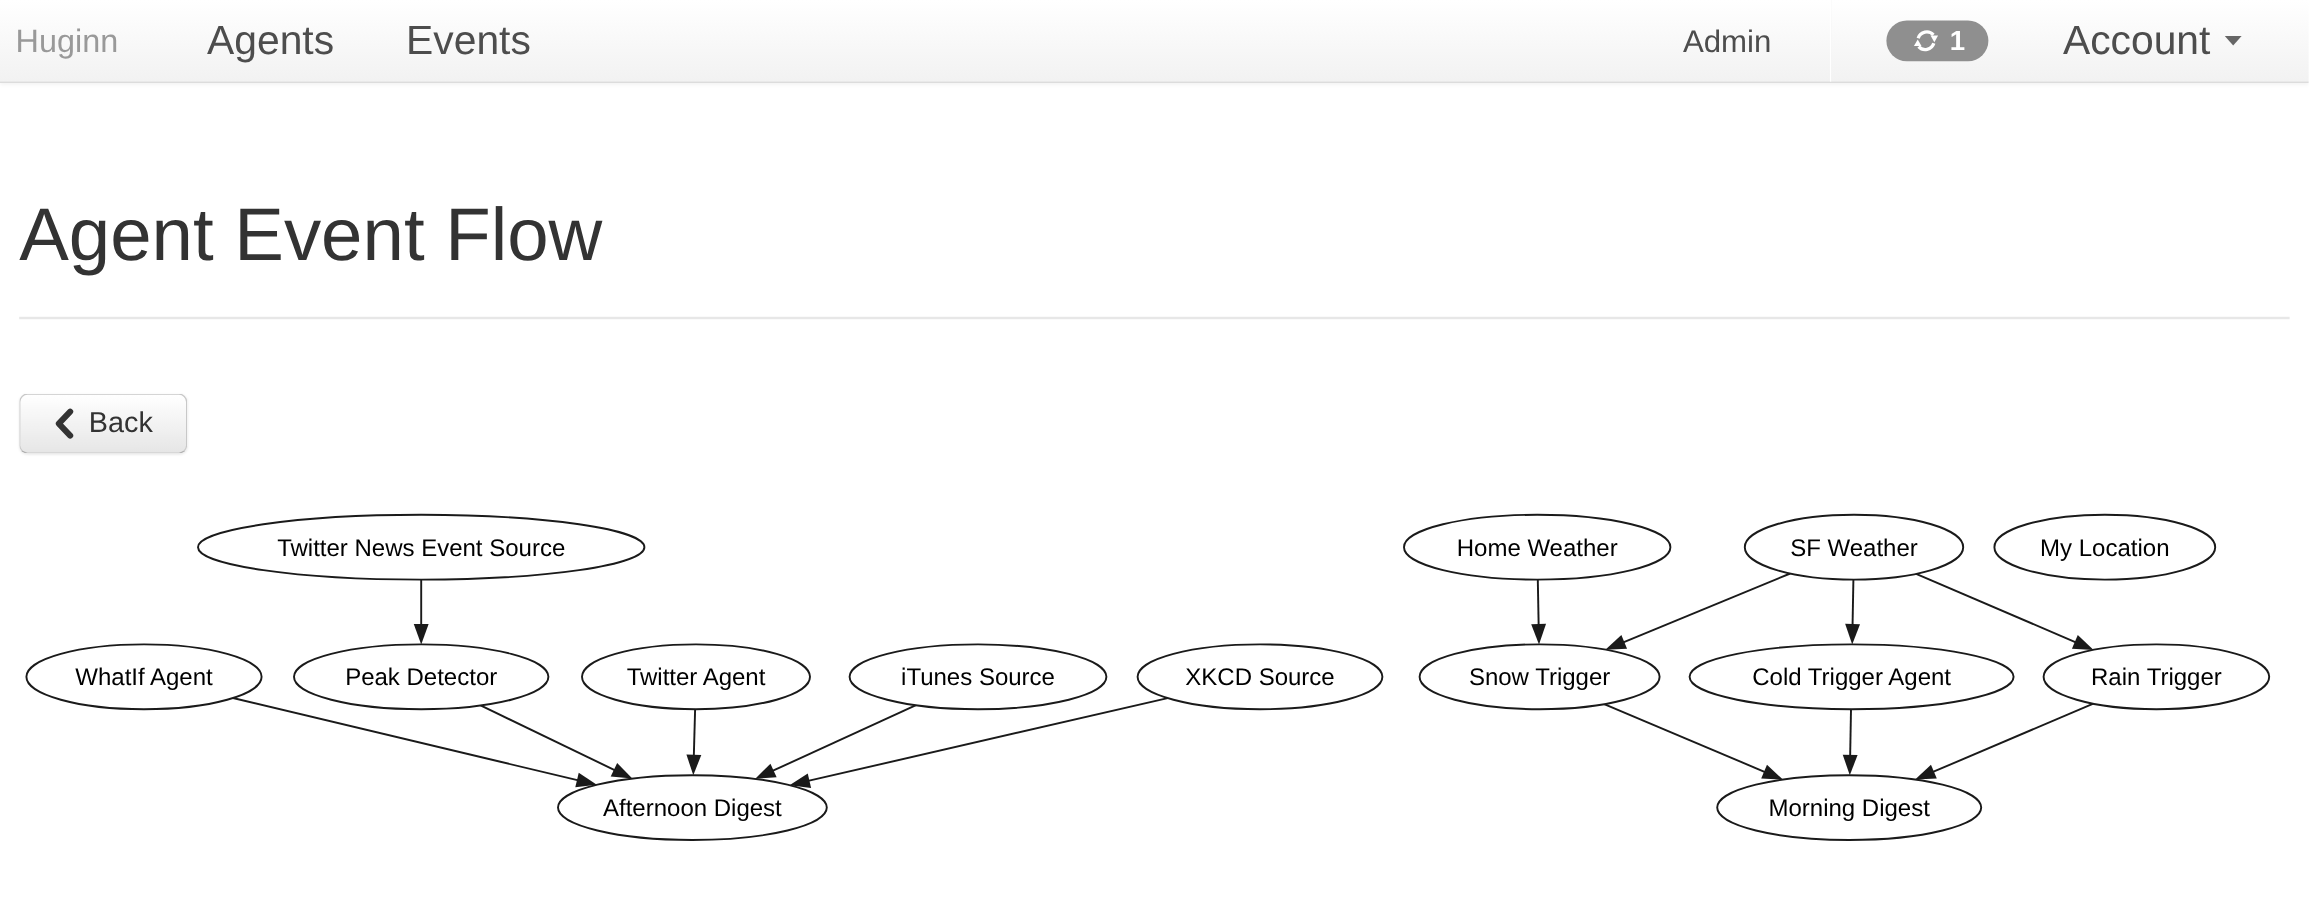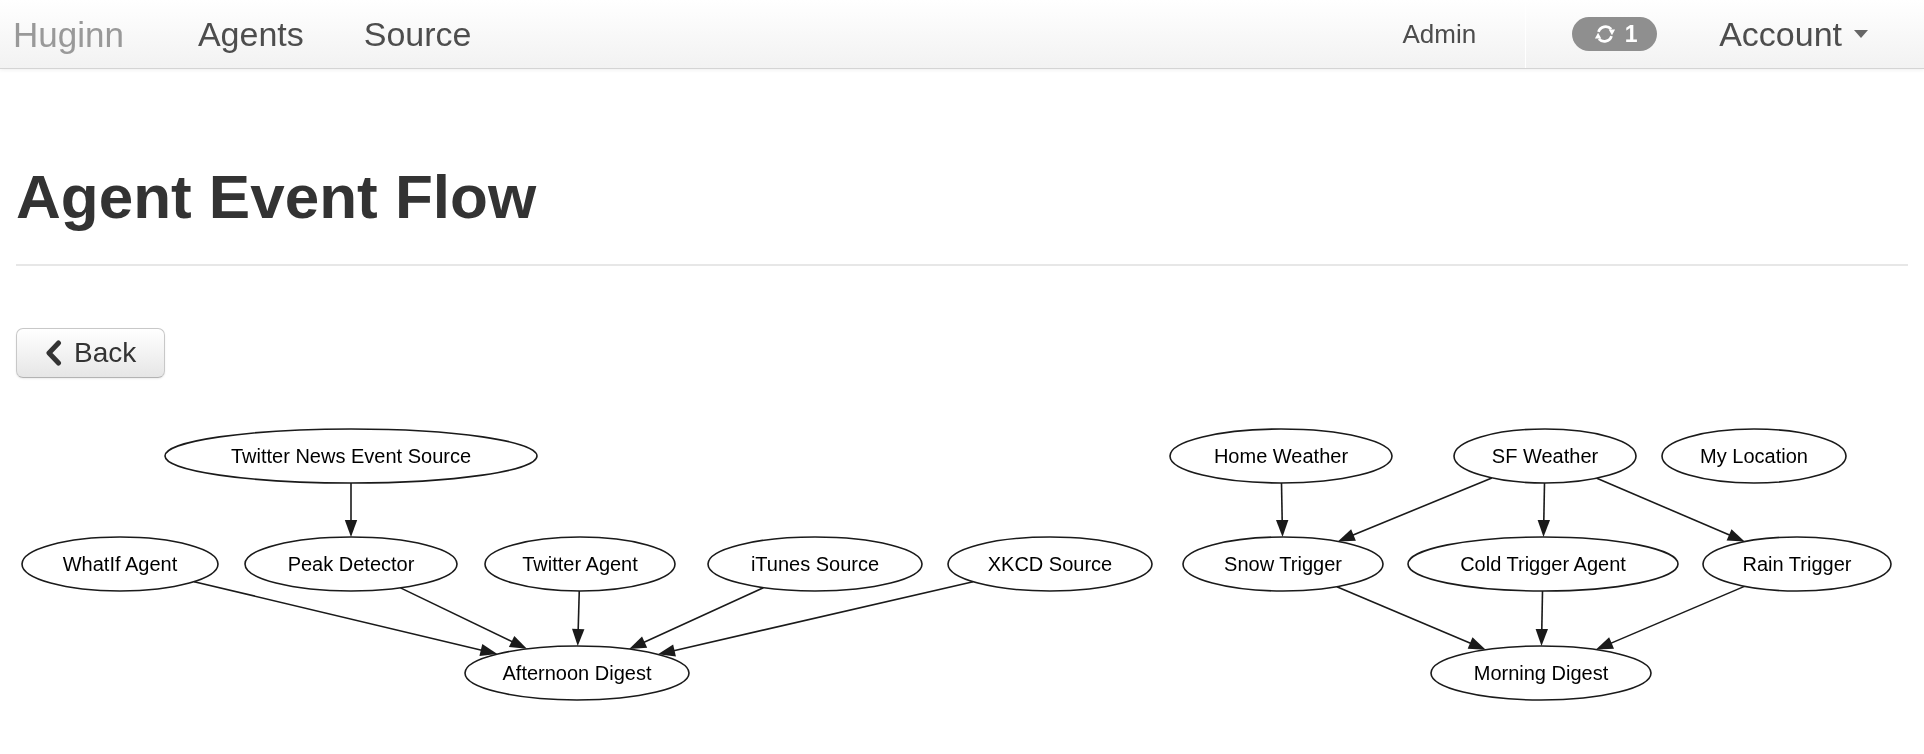--- a/index.html
+++ b/index.html
@@ -11,21 +11,21 @@
 
   
   .navbar {
     height:69px; display:flex; align-items:center;
     padding:0 56px 0 13px;
     background:linear-gradient(#ffffff,#f2f2f2);
     border-bottom:1px solid #d4d4d4;
     box-shadow:0 1px 4px rgba(0,0,0,.065);
   }
   .brand {
-    font-size:35px; color:#999; text-decoration:none; font-weight:400;
+    font-size:27px; color:#999; text-decoration:none; font-weight:400;
     margin-right:44px; line-height:69px; cursor:pointer;
   }
   .nav-left { display:flex; list-style:none; height:100%; align-items:center; }
   .nav-left a {
     display:block; padding:0 30px; font-size:34px; color:#4d4d4d;
     text-decoration:none; cursor:pointer;
   }
   .nav-right { margin-left:auto; display:flex; align-items:center; height:100%; }
   .nav-right .admin-link {
     font-size:26px; color:#4d4d4d; text-decoration:none; cursor:pointer;
@@ -47,26 +47,26 @@
     text-decoration:none; cursor:pointer;
   }
   .caret {
     display:inline-block; margin-left:12px; width:0; height:0;
     border-left:7px solid transparent; border-right:7px solid transparent;
     border-top:8px solid #666;
   }
 
   
   .content { padding:0 16px; }
-  h1.page-title { font-size:62px; font-weight:bold; color:#333; margin:94px 0 0 0; line-height:1.1; }
+  h1.page-title { font-size:62px; font-weight:normal; color:#333; margin:94px 0 0 0; line-height:1.1; }
   hr.rule { border:none; border-top:2px solid #e7e7e7; margin:33px 0 0 0; }
 
   .btn-back {
     margin-top:62px; display:inline-flex; align-items:center; gap:12px;
-    padding:11px 28px; font-size:28px; line-height:26px; color:#333;
+    padding:11px 28px; font-size:24px; line-height:26px; color:#333;
     background:linear-gradient(#ffffff,#e6e6e6);
     border:1px solid #c8c8c8; border-bottom-color:#b3b3b3; border-radius:7px;
     box-shadow:inset 0 1px 0 rgba(255,255,255,.3), 0 1px 2px rgba(0,0,0,.08);
     text-decoration:none; cursor:pointer;
   }
 
   .graph-wrap { margin-top:32px;text-decoration:underline; }
   .graph-wrap svg { display:block; }
   .graph-node text {
     font-family:"Liberation Sans","DejaVu Sans",sans-serif;
@@ -76,21 +76,21 @@
 </head>
 <body>
 
 <div class="navbar">
   <a class="brand">Huginn</a>
   <ul class="nav-left">
     <li>
         <a>Agents</a>
       </li>
     <li>
-        <a>Source</a>
+        <a>Events</a>
       </li>
   </ul>
   <div class="nav-right">
     <a class="admin-link">Admin</a>
     <span class="divider-vertical"></span>
     <a class="event-badge" id="event-badge" style="background: rgb(143, 143, 143);">
       <span style="display:inline-flex;">
         <svg width="26" height="26" viewBox="0 0 32 32">
           <path d="M8 13.4 A9.2 9.2 0 0 1 23.6 10" fill="none" stroke="#fff" stroke-width="3.4"></path>
           <polygon points="20.6,10.6 28.4,10.6 24.6,17.4" fill="#fff"></polygon>

